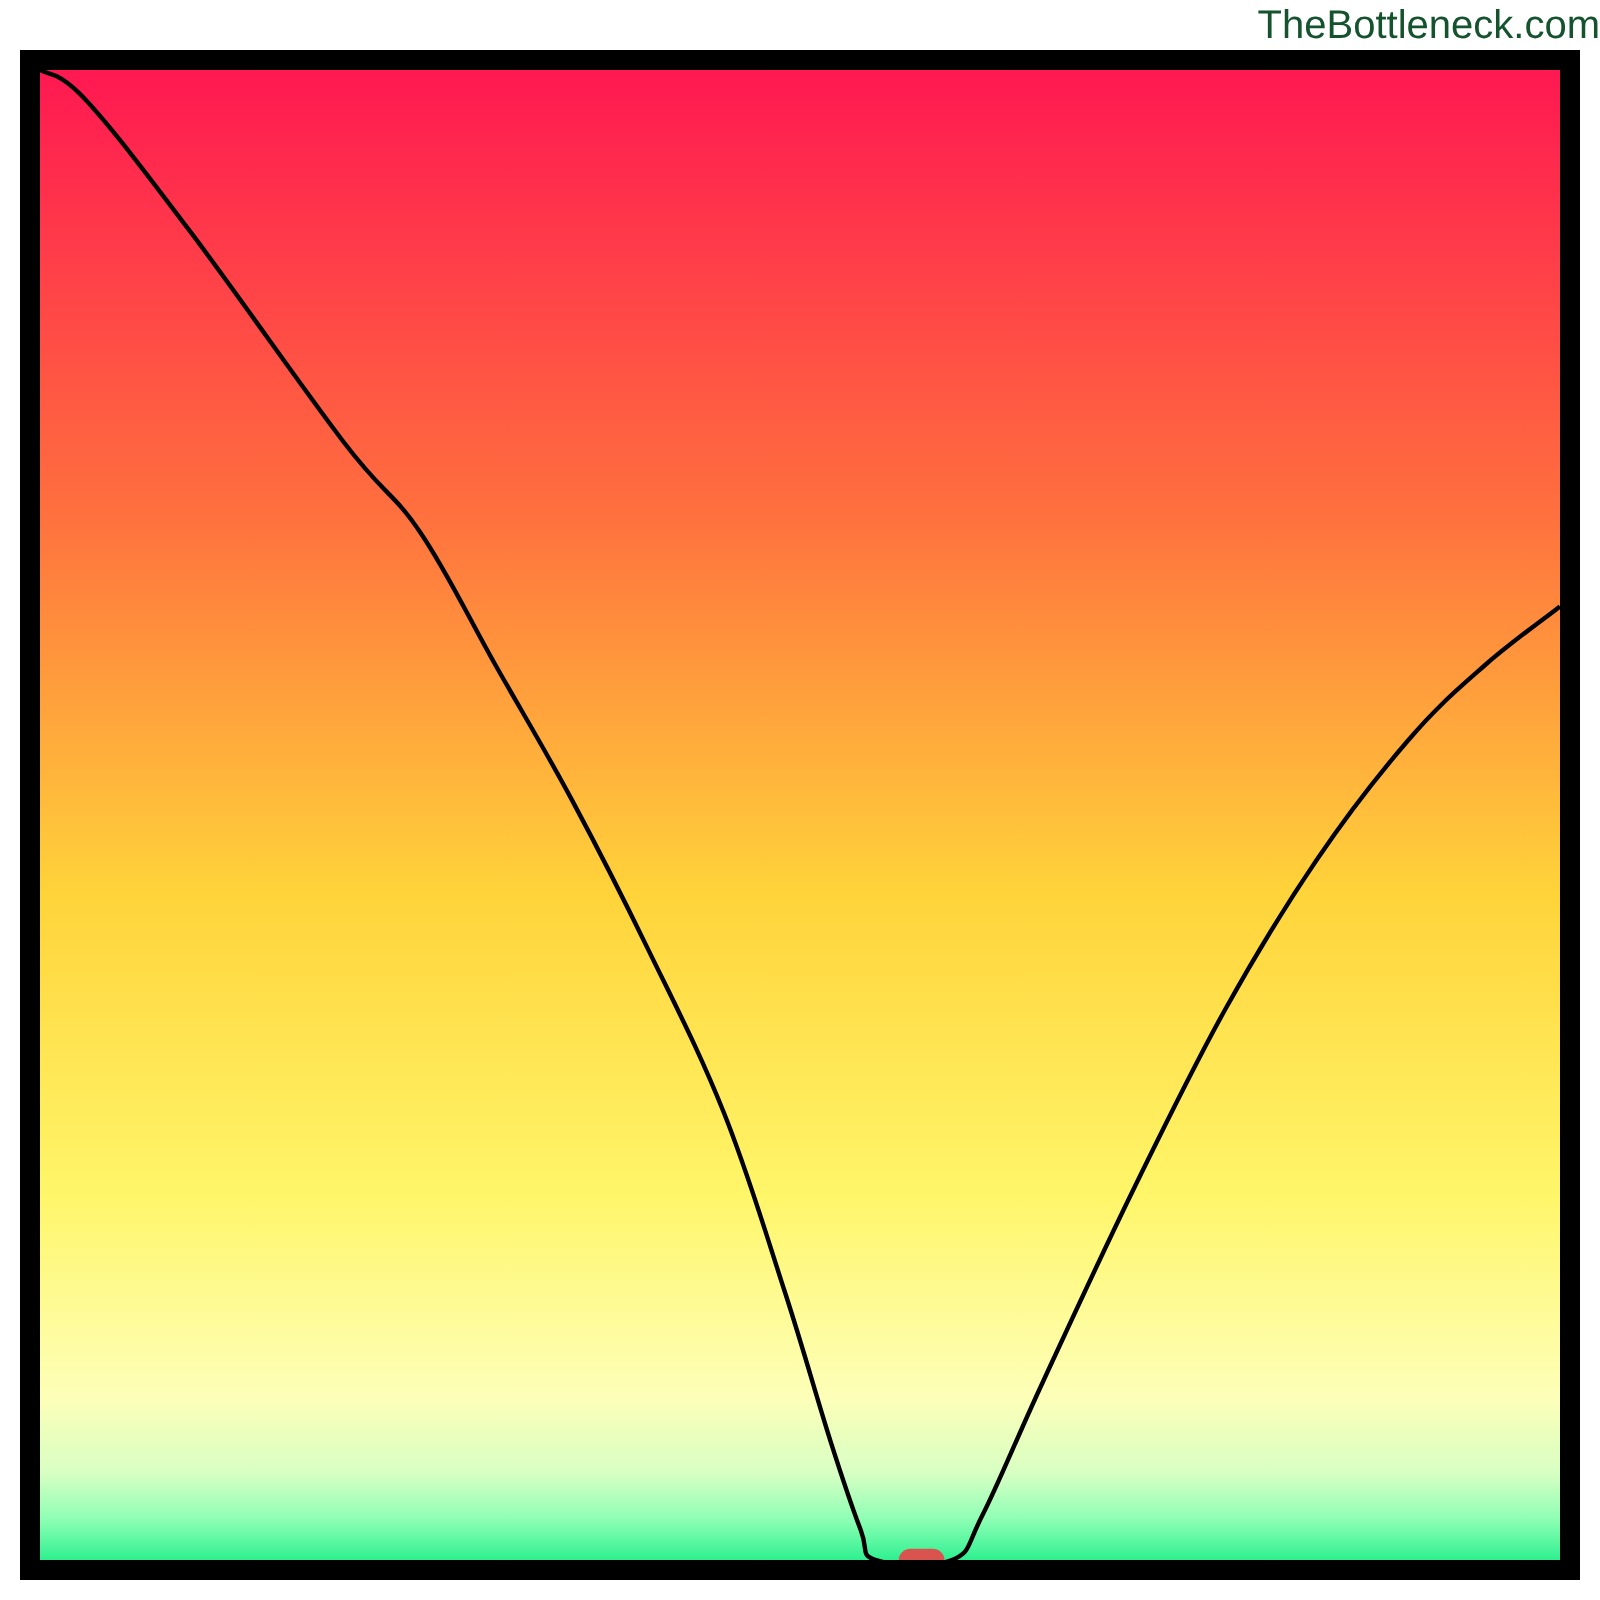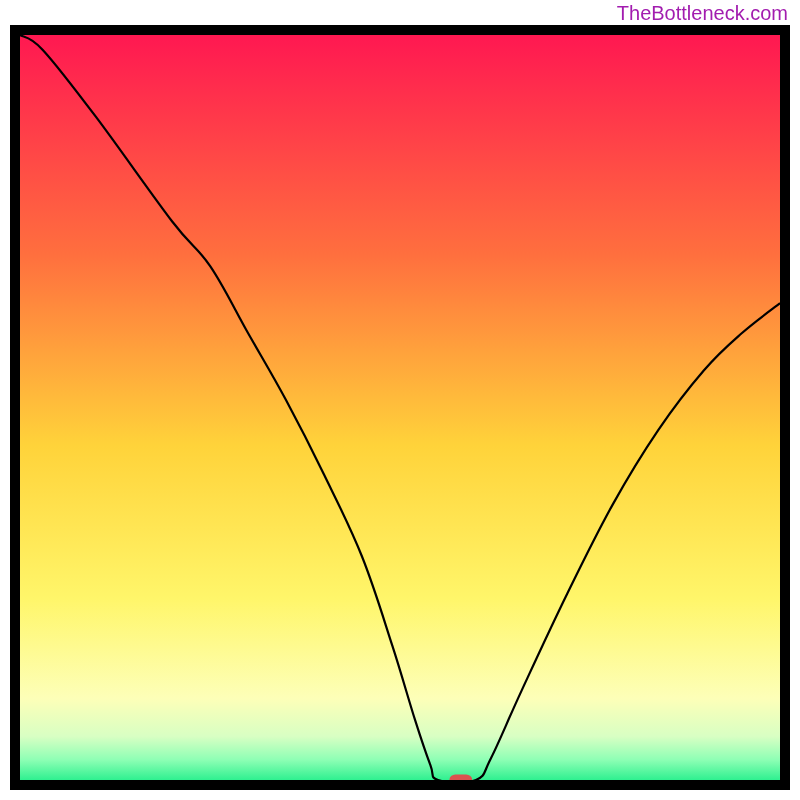--- a/index.html
+++ b/index.html
@@ -9,23 +9,23 @@
     font-family: Arial, sans-serif;
   }
   .container {
     width: 800px;
     height: 800px;
     position: relative;
   }
   .watermark {
     position: absolute;
     top: 2px;
-    right: 12px;
+    right: 0;
     font-size: 20px;
-    color: #a21caf;
+    color: #14532d;
     font-weight: normal;
     z-index: 10;
   }
   .chart-area {
     position: absolute;
     top: 25px;
     left: 10px;
     width: 780px;
     height: 765px;
   }

